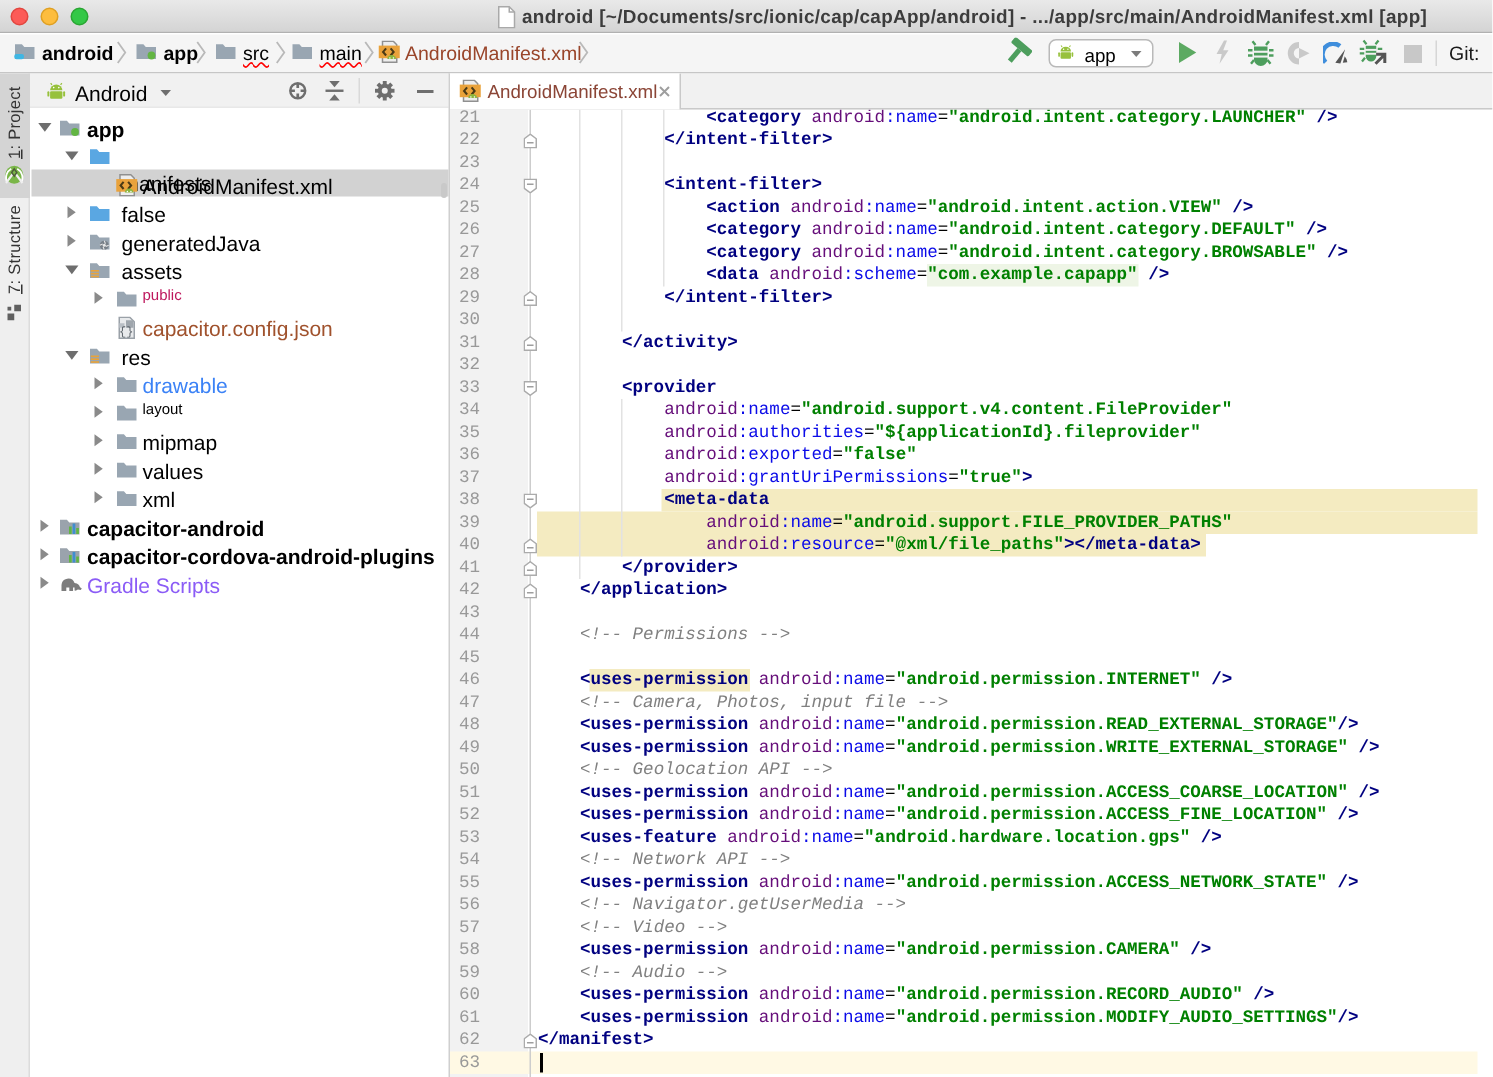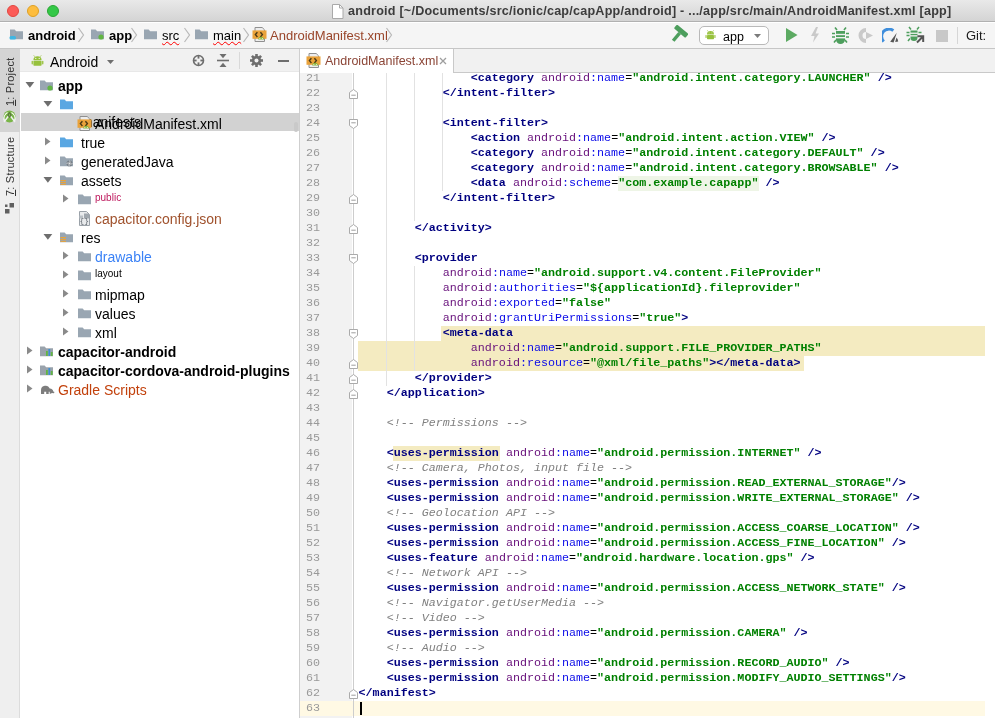--- a/index.html
+++ b/index.html
@@ -203,21 +203,21 @@
     <circle cx="7.9" cy="11.6" r="0.5" fill="#fff"></circle>
     <circle cx="10.3" cy="11.6" r="0.5" fill="#fff"></circle>
   </svg>
 <div class="row" style="left:95px;top:116px;font-size:14px;font-weight:normal;color:#000">AndroidManifest.xml</div>
 <svg style="position:absolute;left:43px;top:137px" width="9" height="9" viewBox="0 0 9 9">
     <path d="M2,0.5 L7.5,4.5 L2,8.5 z" fill="#8a8a8a"></path>
   </svg>
 <svg style="position:absolute;left:59px;top:136px" width="15" height="12" viewBox="0 0 15 12">
     <path d="M1,1.5 h4.6 l1.6,1.8 h6.8 v8 H1 z" fill="#5aa7e2"></path>
   </svg>
-<div class="row" style="left:81px;top:135px;font-size:14px;font-weight:normal;color:#000">true</div>
+<div class="row" style="left:81px;top:135px;font-size:14px;font-weight:normal;color:#000">false</div>
 <svg style="position:absolute;left:43px;top:156px" width="9" height="9" viewBox="0 0 9 9">
     <path d="M2,0.5 L7.5,4.5 L2,8.5 z" fill="#8a8a8a"></path>
   </svg>
 <svg style="position:absolute;left:59px;top:155px" width="15" height="12" viewBox="0 0 15 12">
     <path d="M1,1.5 h4.6 l1.6,1.8 h6.8 v8 H1 z" fill="#99a6b2"></path>
     <circle cx="10.5" cy="8.5" r="3" fill="#788088"></circle>
     <circle cx="10.5" cy="8.5" r="1" fill="#e8e8e8"></circle>
     <path d="M10.5,5.5 L11.3,7.5 M13.5,8.5 L11.5,9.3 M10.5,11.5 L9.7,9.5 M7.5,8.5 L9.5,7.7" stroke="#e8e8e8" stroke-width="0.7"></path>
   </svg>
 <div class="row" style="left:81px;top:154px;font-size:14px;font-weight:normal;color:#000">generatedJava</div>
@@ -309,21 +309,21 @@
     <rect x="9.4" y="4" width="1.8" height="7" fill="#3e8fd0"></rect>
     <rect x="11.8" y="7" width="1.8" height="4" fill="#62b543"></rect>
   </svg>
 <div class="row" style="left:58px;top:363px;font-size:14px;font-weight:bold;color:#000">capacitor-cordova-android-plugins</div>
 <svg style="position:absolute;left:25px;top:384px" width="9" height="9" viewBox="0 0 9 9">
     <path d="M2,0.5 L7.5,4.5 L2,8.5 z" fill="#8a8a8a"></path>
   </svg>
 <svg style="position:absolute;left:39px;top:383px" width="16" height="13" viewBox="0 0 16 13">
     <path d="M2,11 v-4 a4.5,4.5 0 0 1 8.7,-1.4 c2.3,0.2 3.3,1.4 3.6,2.9 l1.2,0.6 -0.6,1.2 -2,-0.3 c-0.6,0.6-1.4,0.9-2.2,0.7 v-2 h-1 v2.3 h-2.5 v-2.3 h-2 v2.3 z" fill="#7d7d7d"></path>
   </svg>
-<div class="row" style="left:58px;top:382px;font-size:14px;font-weight:normal;color:#c2410c">Gradle Scripts</div>
+<div class="row" style="left:58px;top:382px;font-size:14px;font-weight:normal;color:#8b5cf6">Gradle Scripts</div>
 <div class="abs" style="left:294px;top:122px;width:4px;height:10px;background:#c9c9c9;border-radius:2px"></div>
 <div class="abs" style="left:299px;top:49px;width:1px;height:669px;background:#cfcfcf"></div>
 <div class="abs" style="left:300px;top:73px;width:52px;height:645px;background:#f2f2f2"></div>
 <div class="abs" style="left:300px;top:701px;width:685px;height:14.5px;background:#fff9e4"></div>
 <div class="abs" style="left:441px;top:326px;width:544px;height:15px;background:#f4ebc1"></div>
 <div class="abs" style="left:358px;top:341px;width:627px;height:15px;background:#f4ebc1"></div>
 <div class="abs" style="left:358px;top:356px;width:446px;height:15px;background:#f4ebc1"></div>
 <div class="abs" style="left:393px;top:446px;width:107px;height:14.5px;background:#f4ebc1"></div>
 <div class="abs" style="left:617.5px;top:176px;width:141px;height:15px;background:#eef5e6"></div>
 <div class="abs" style="left:386px;top:73px;width:1px;height:313px;background:#e2e2e2"></div>

